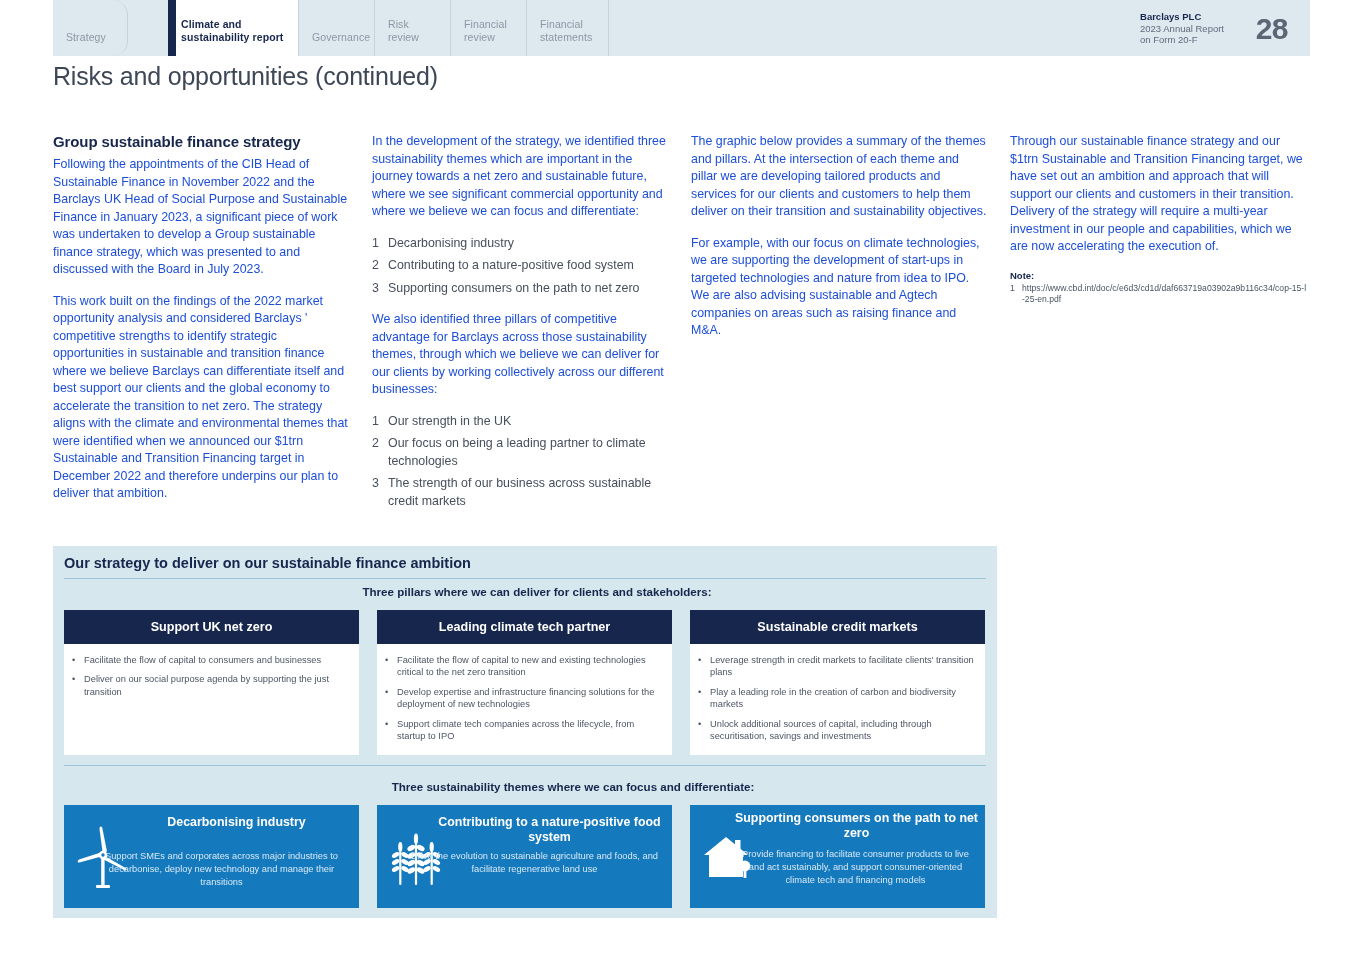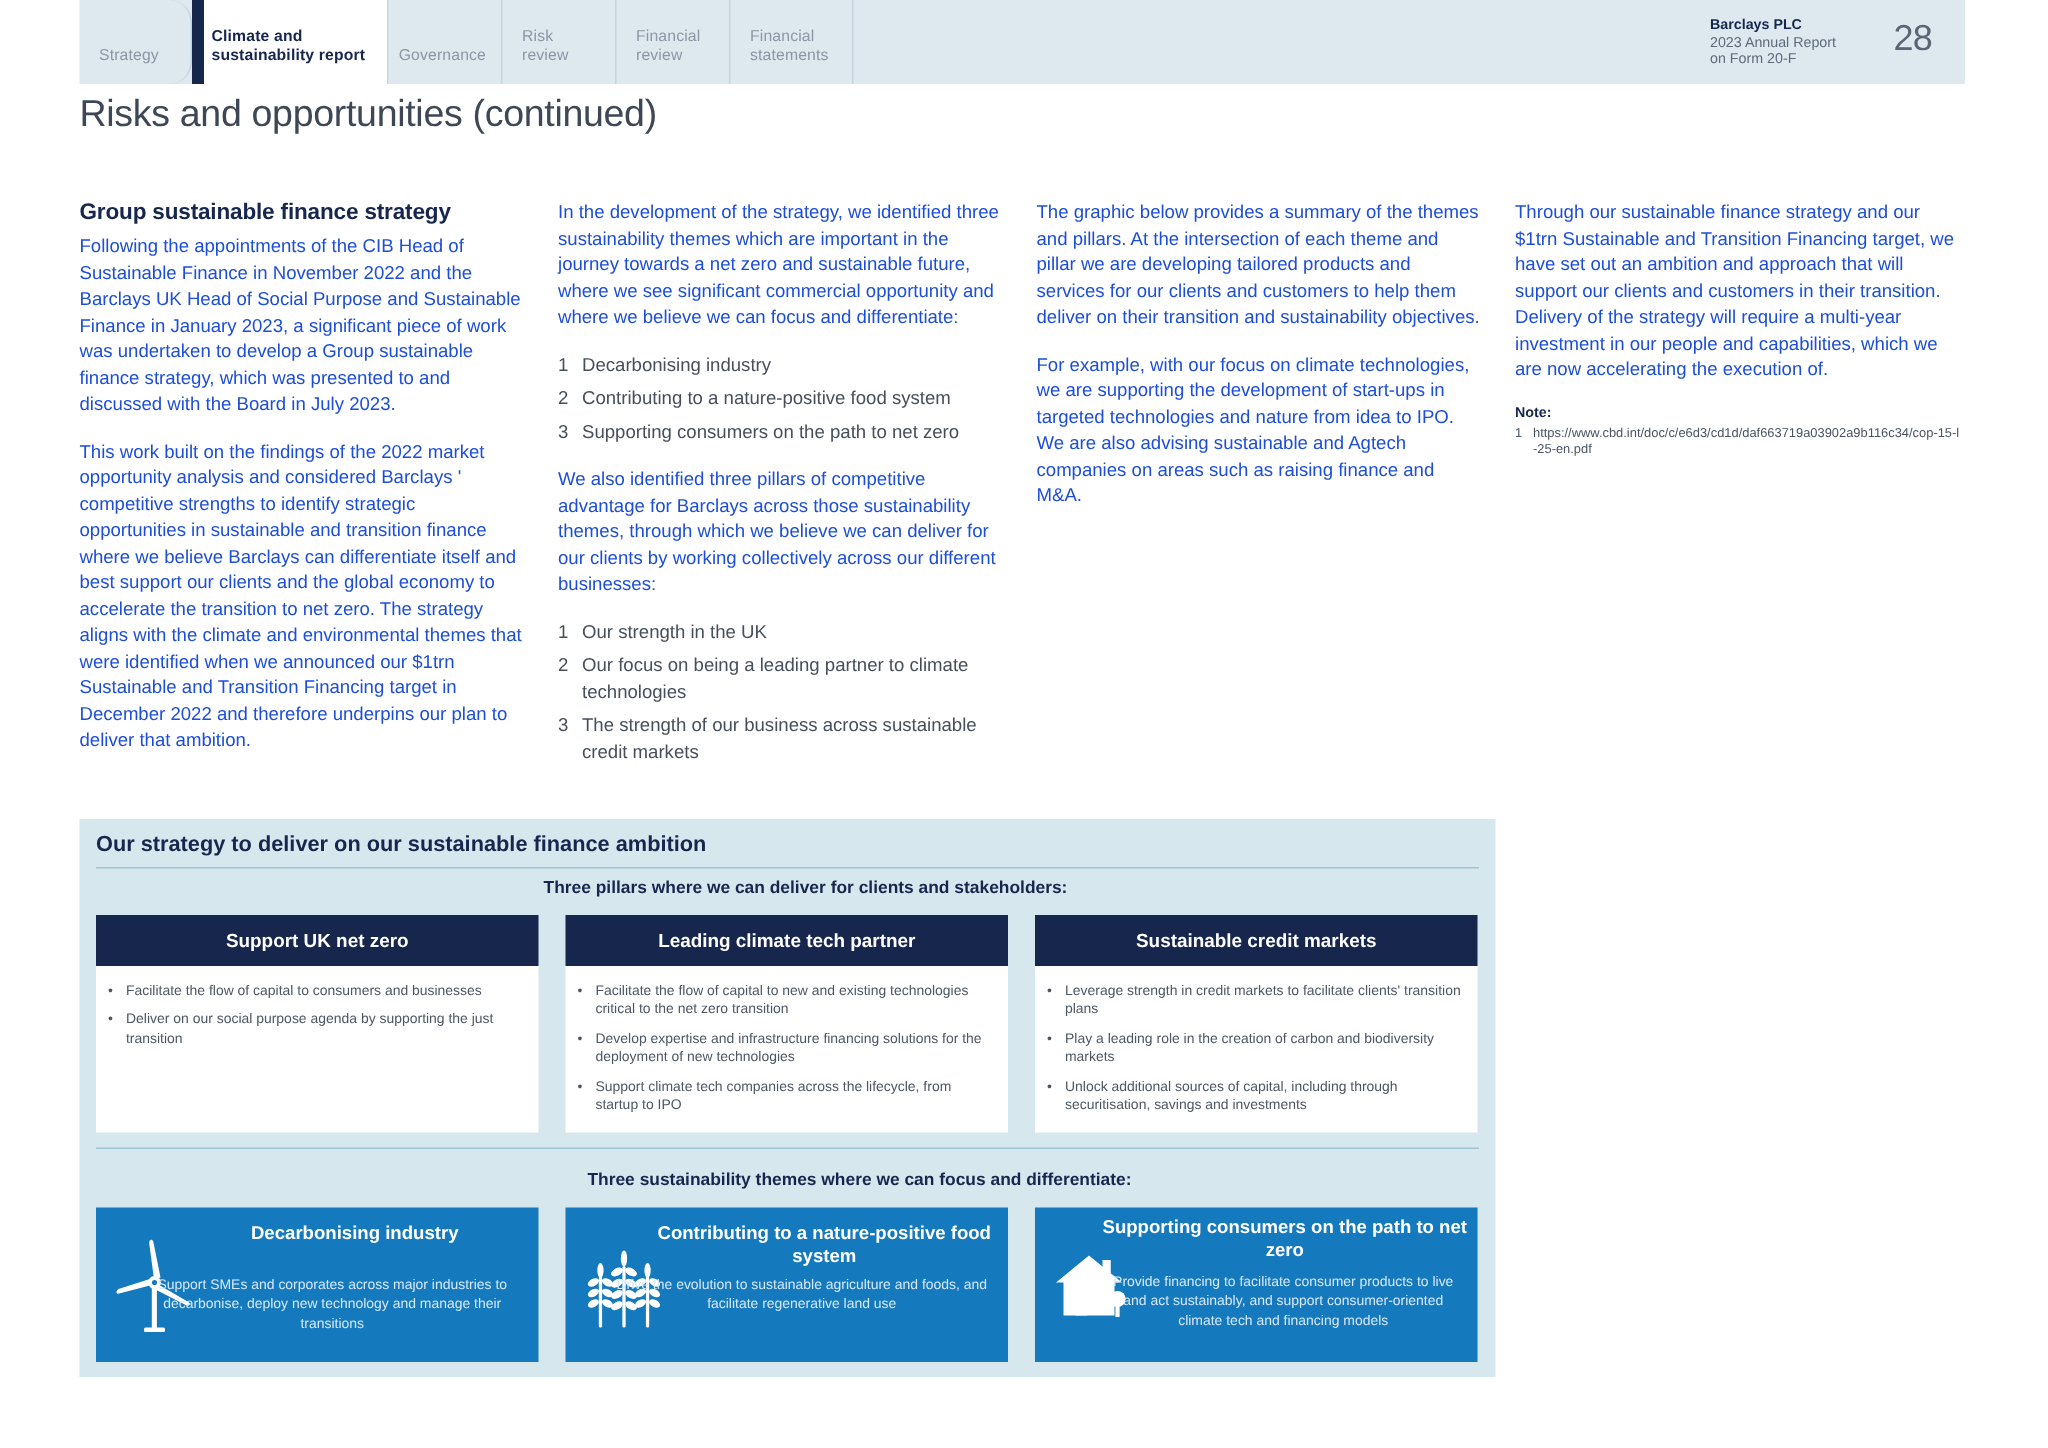--- a/index.html
+++ b/index.html
@@ -31,22 +31,22 @@
     padding: 0 10px 13px 13px;
     border-right: 1px solid #c3d4de;
     color: #8c97a5;
     font-size: 10.5px;
     line-height: 12.5px;
     letter-spacing: 0.1px;
     white-space: pre-line;
   }
   .nav-tab:first-child { border-left: none; border-radius: 15px; }
   .nav-tab.w-strategy   { width: 75px; }
-  .nav-tab.w-climate    { width: 131px; }
-  .nav-tab.w-governance { width: 76px; justify-content: flex-end; }
+  .nav-tab.w-climate    { width: 131px; margin-left: 40px; }
+  .nav-tab.w-governance { width: 76px; }
   .nav-tab.w-risk       { width: 76px; }
   .nav-tab.w-finrev     { width: 76px; }
   .nav-tab.w-finstate   { width: 82px; }
   .nav-tab.active {
     color: #16264d;
     font-weight: bold;
     background: #ffffff;
     border-right: 1px solid #c3d4de;
   }
   .nav-tab.active::before {
@@ -67,23 +67,23 @@
     line-height: 11.5px;
   }
   .brandblock .bname {
     color: #16264d;
     font-weight: bold;
     font-size: 9.5px;
   }
   .pagenum {
     position: absolute;
     right: 22px; top: 12px;
-    font-size: 24px;
+    font-size: 30px;
     color: #5a6575;
-    font-weight: 400;
+    font-weight: 700;
     letter-spacing: -0.5px;
   }
 
   
   .page-title {
     position: absolute;
     left: 53px; top: 62px;
     font-size: 25px;
     font-weight: 400;
     color: #3d4756;

